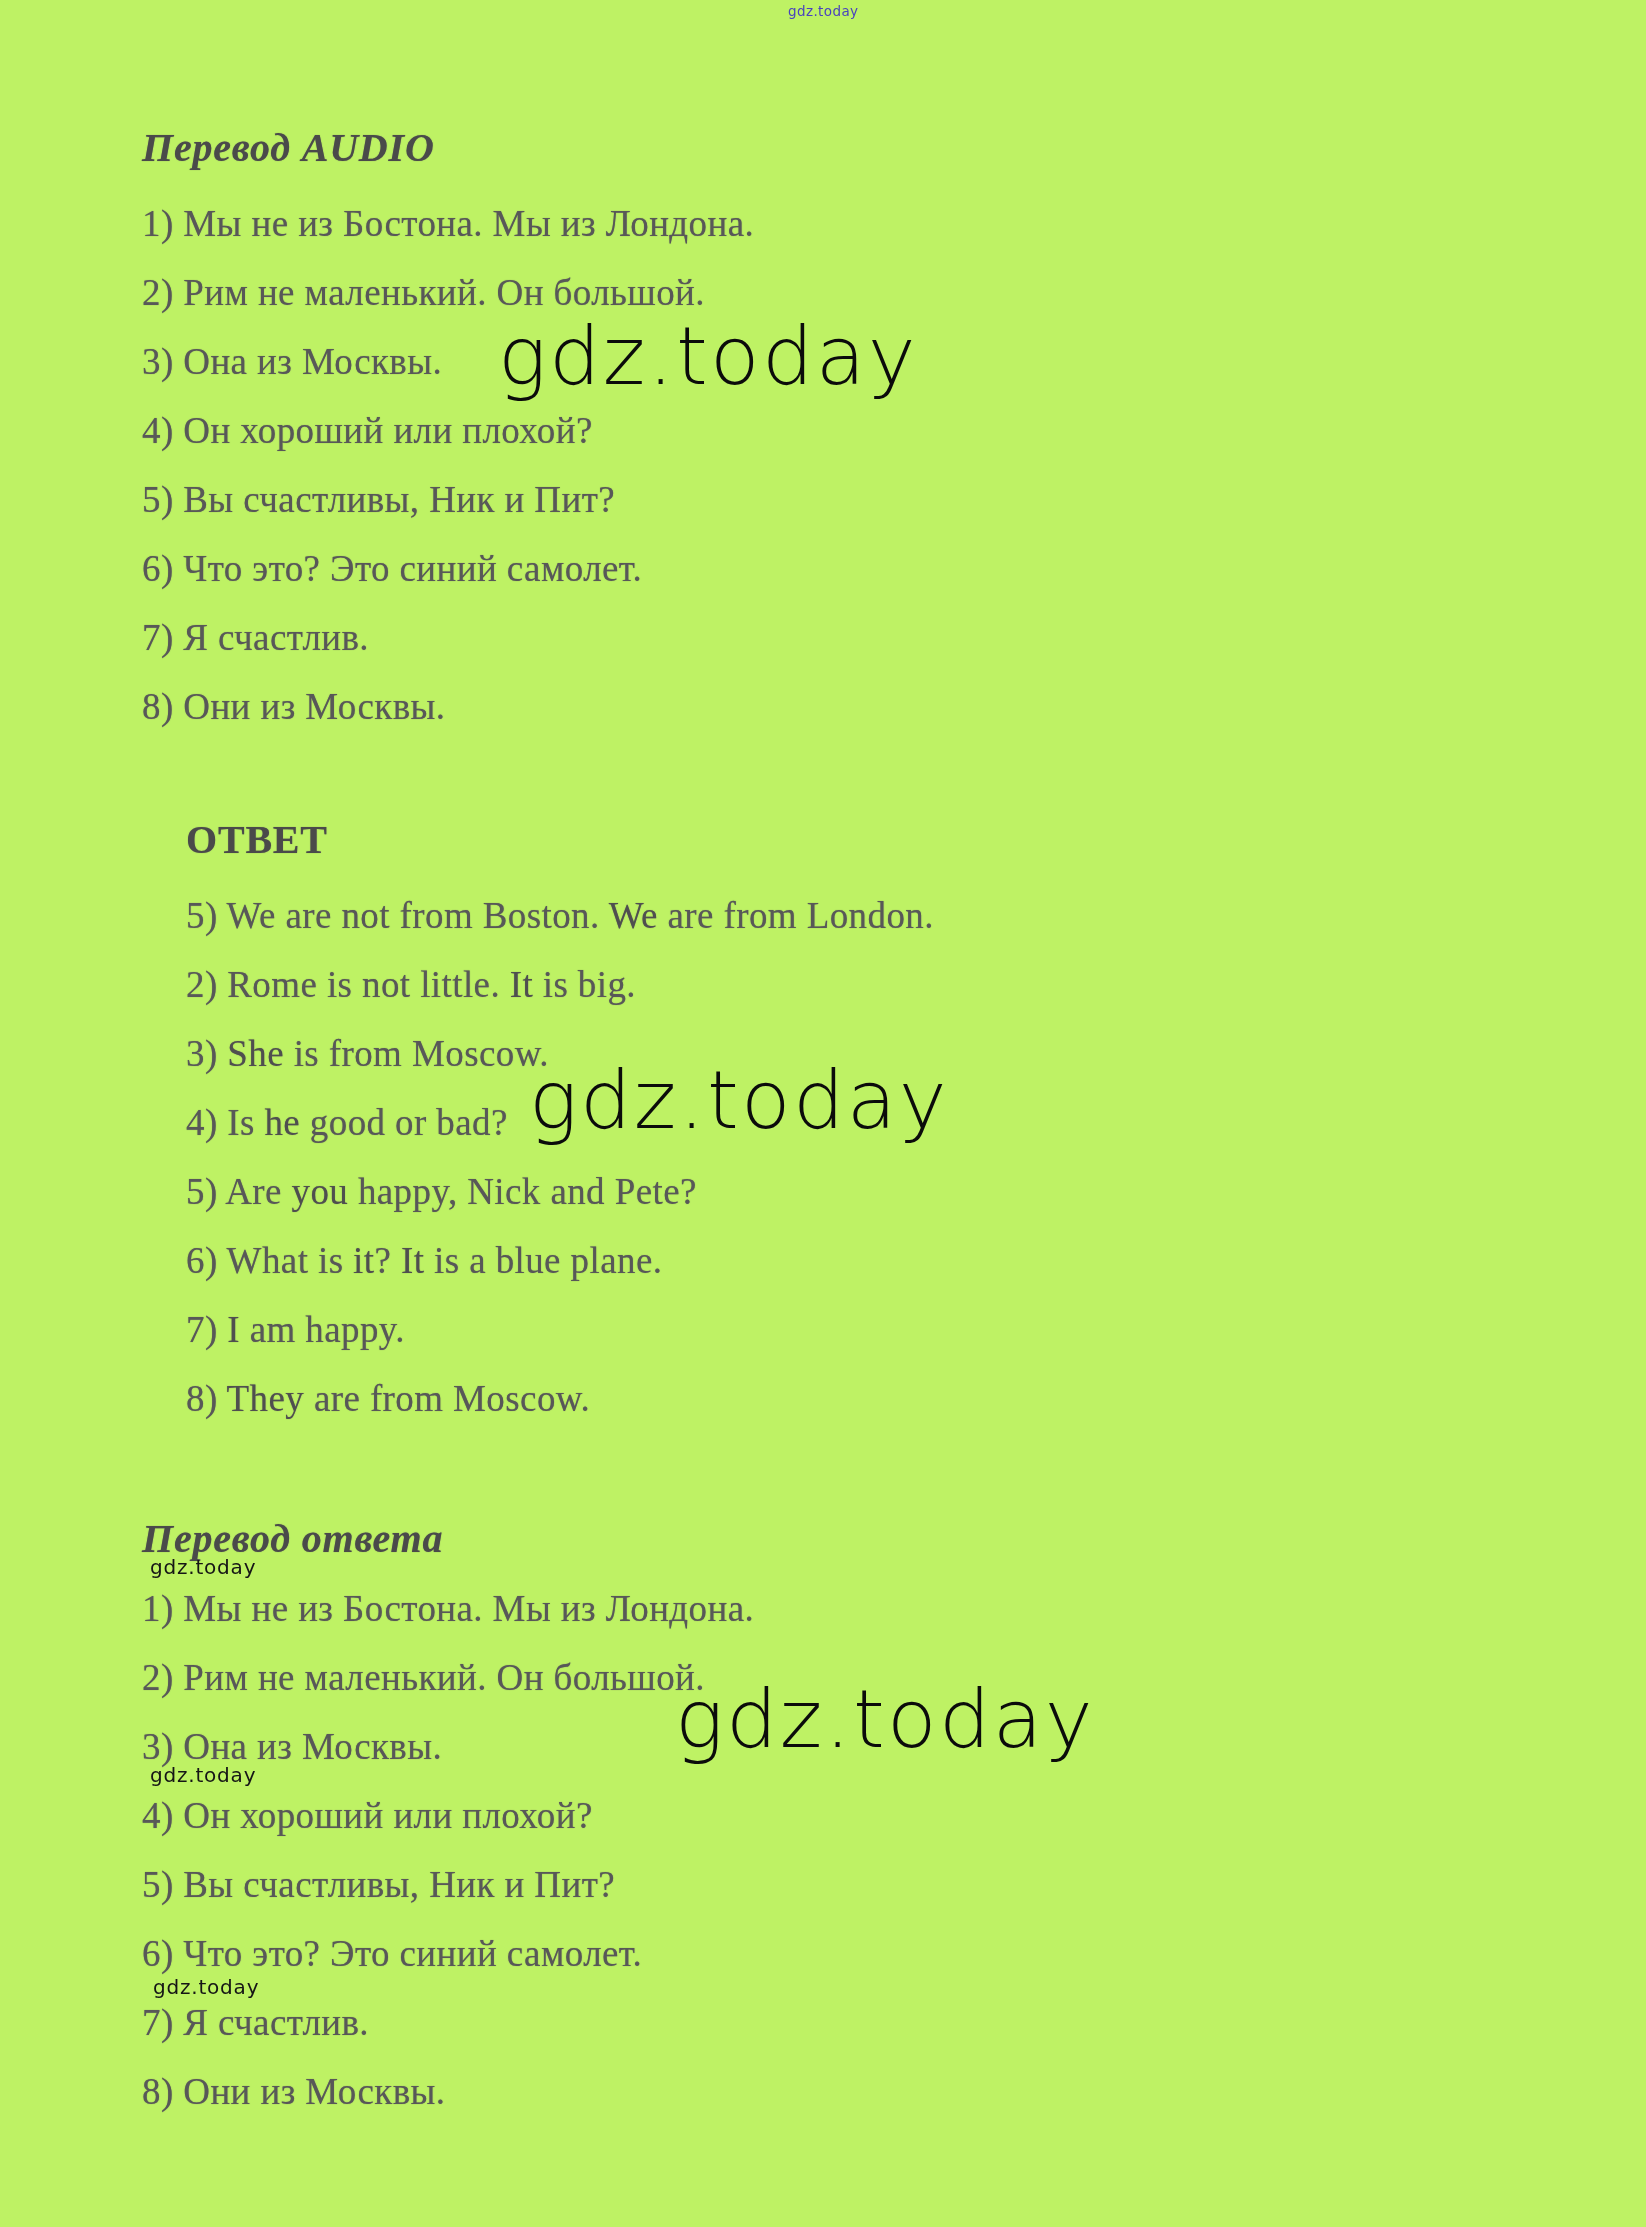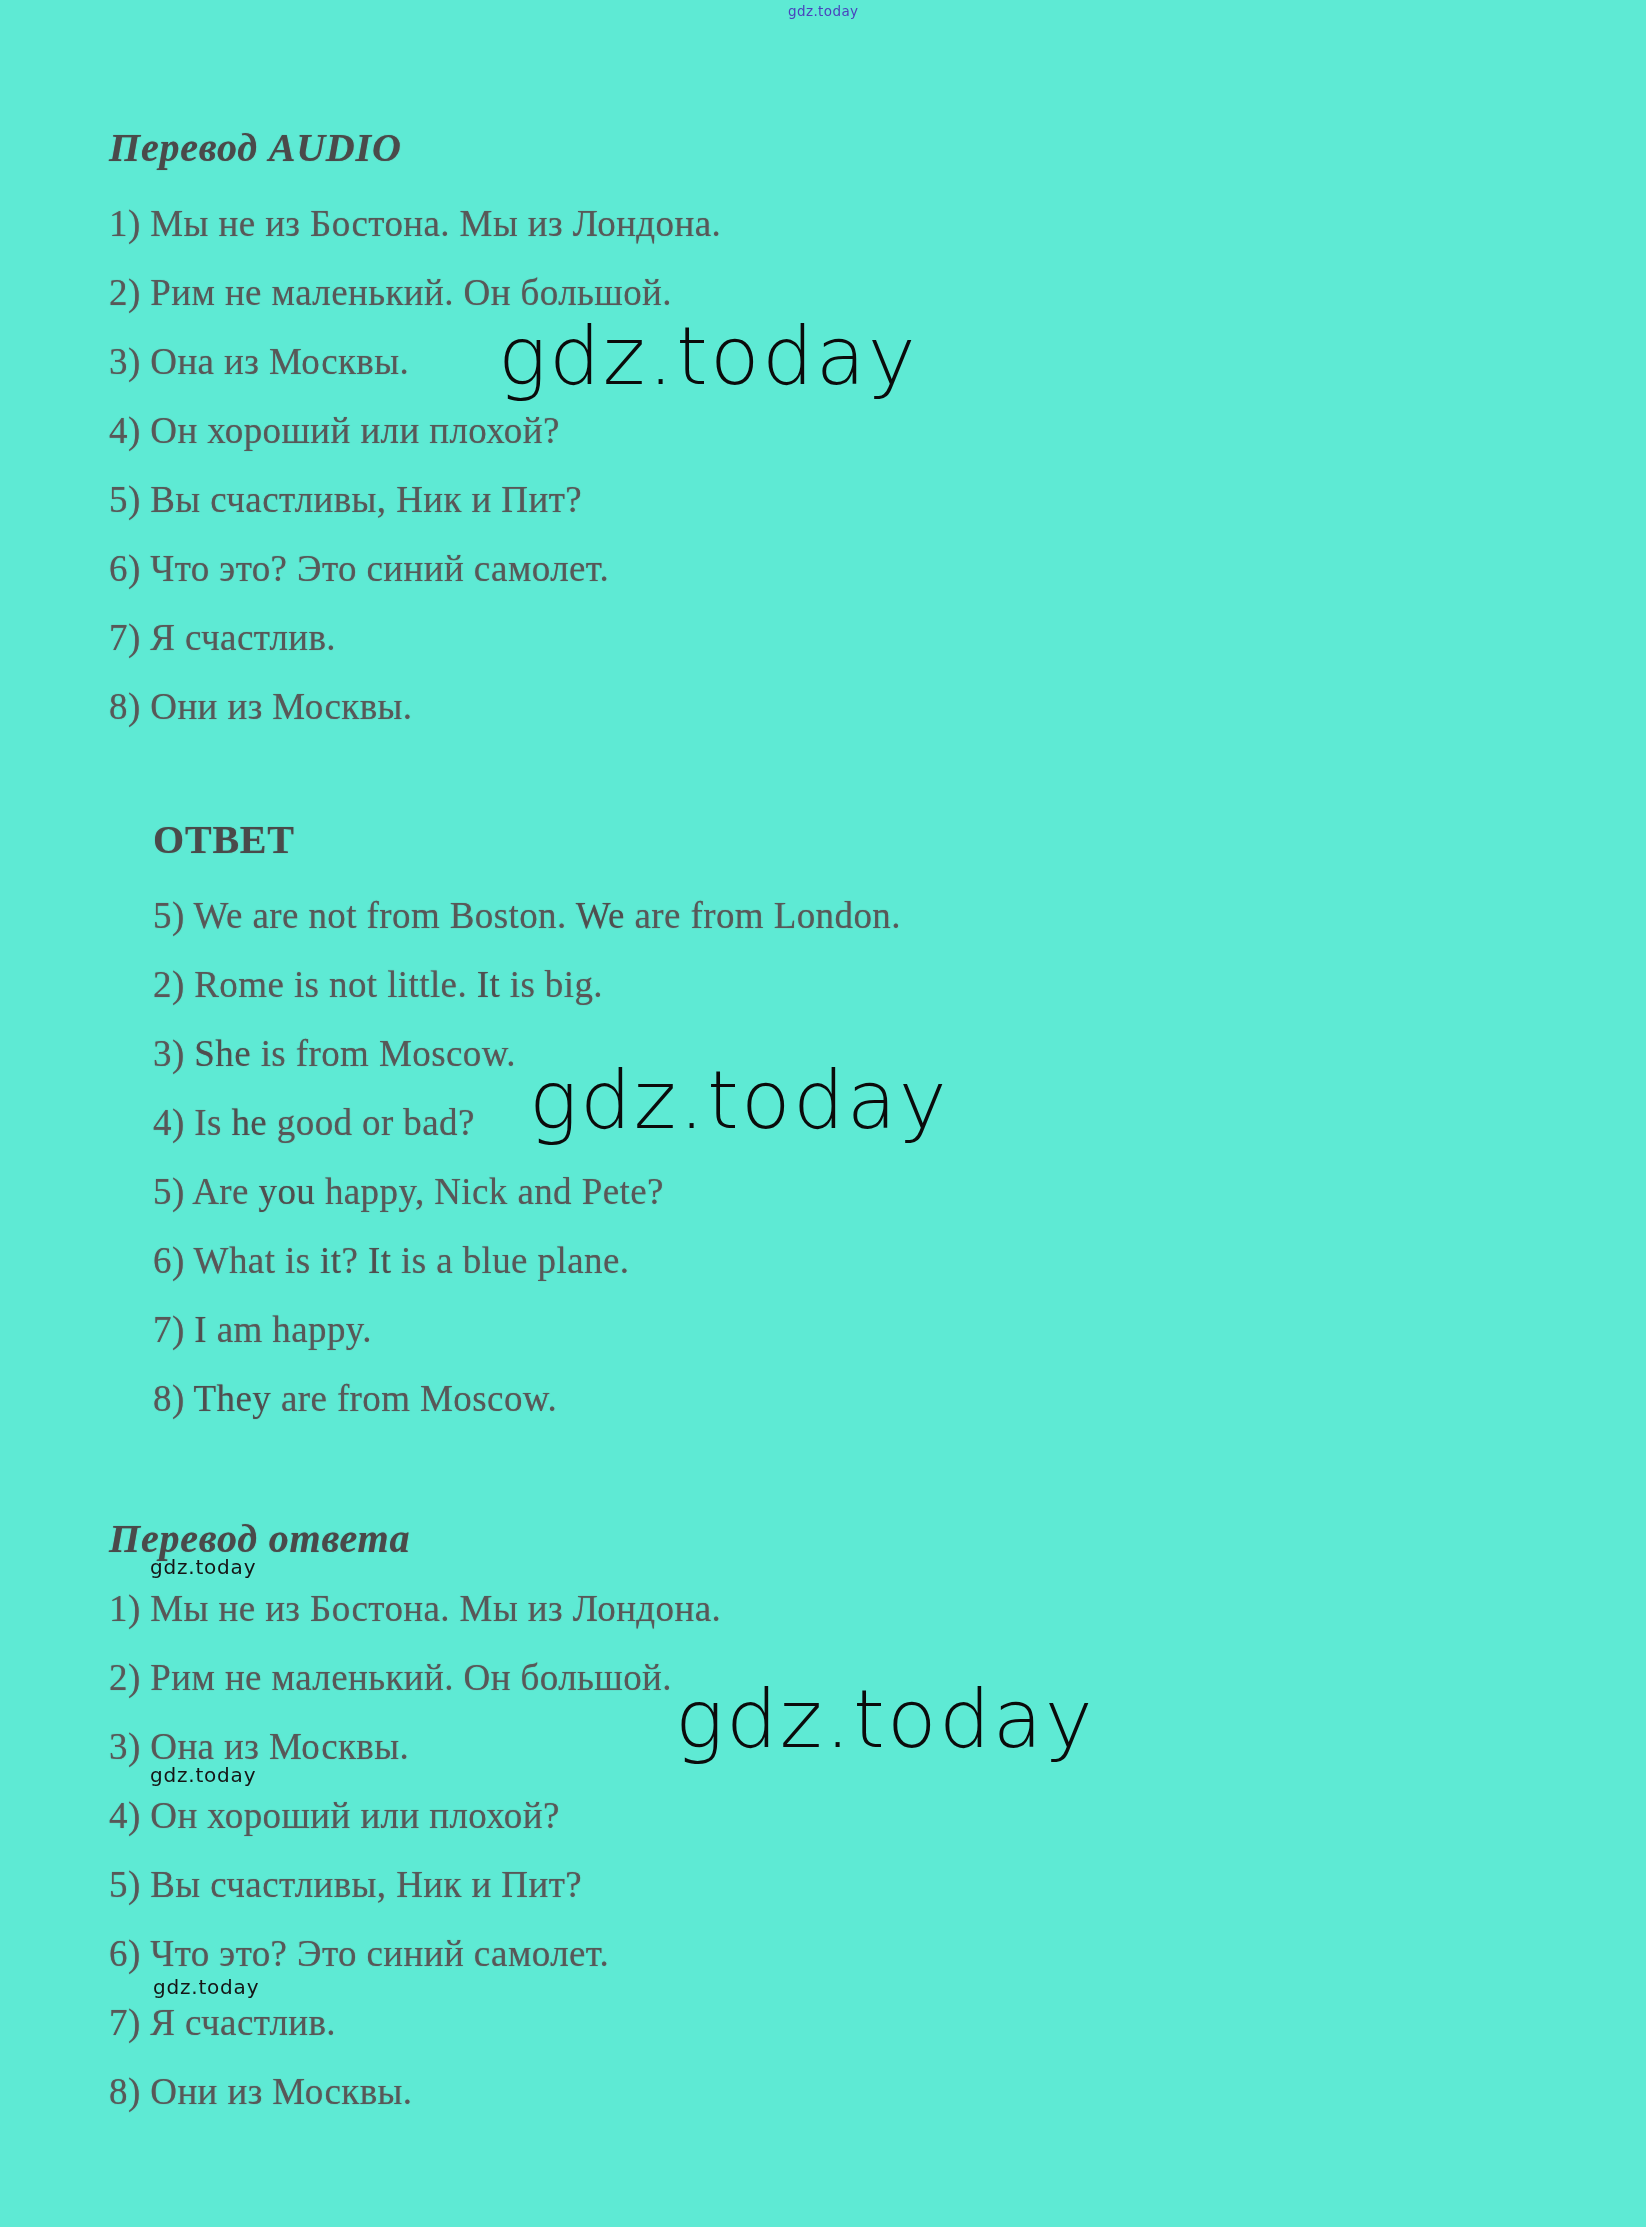--- a/index.html
+++ b/index.html
@@ -1,24 +1,24 @@
 <!DOCTYPE html>
 <html style="font-size:12.7px"><head>
 <meta charset="utf-8">
 <style>
   html, body { margin: 0; padding: 0; background: #ffffff; }
   .page {
     position: relative;
     width: 1646px;
     height: 2227px;
-    background: #5eead4;
+    background: #bef264;
     overflow: hidden;
     font-family: "Liberation Serif", serif;
   }
-  .section { position: absolute; left: 109px; }
+  .section { position: absolute; left: 142px; }
   #sec-0 { top: 126px; }
   #sec-1 { top: 818px; margin-left: 44px; }
   #sec-2 { top: 1517px; }
 
   .sec-title {
     font-size: 40px;
     line-height: 43px;
     font-weight: bold;
     color: #4a4a4a;
     letter-spacing: 0.8px;

